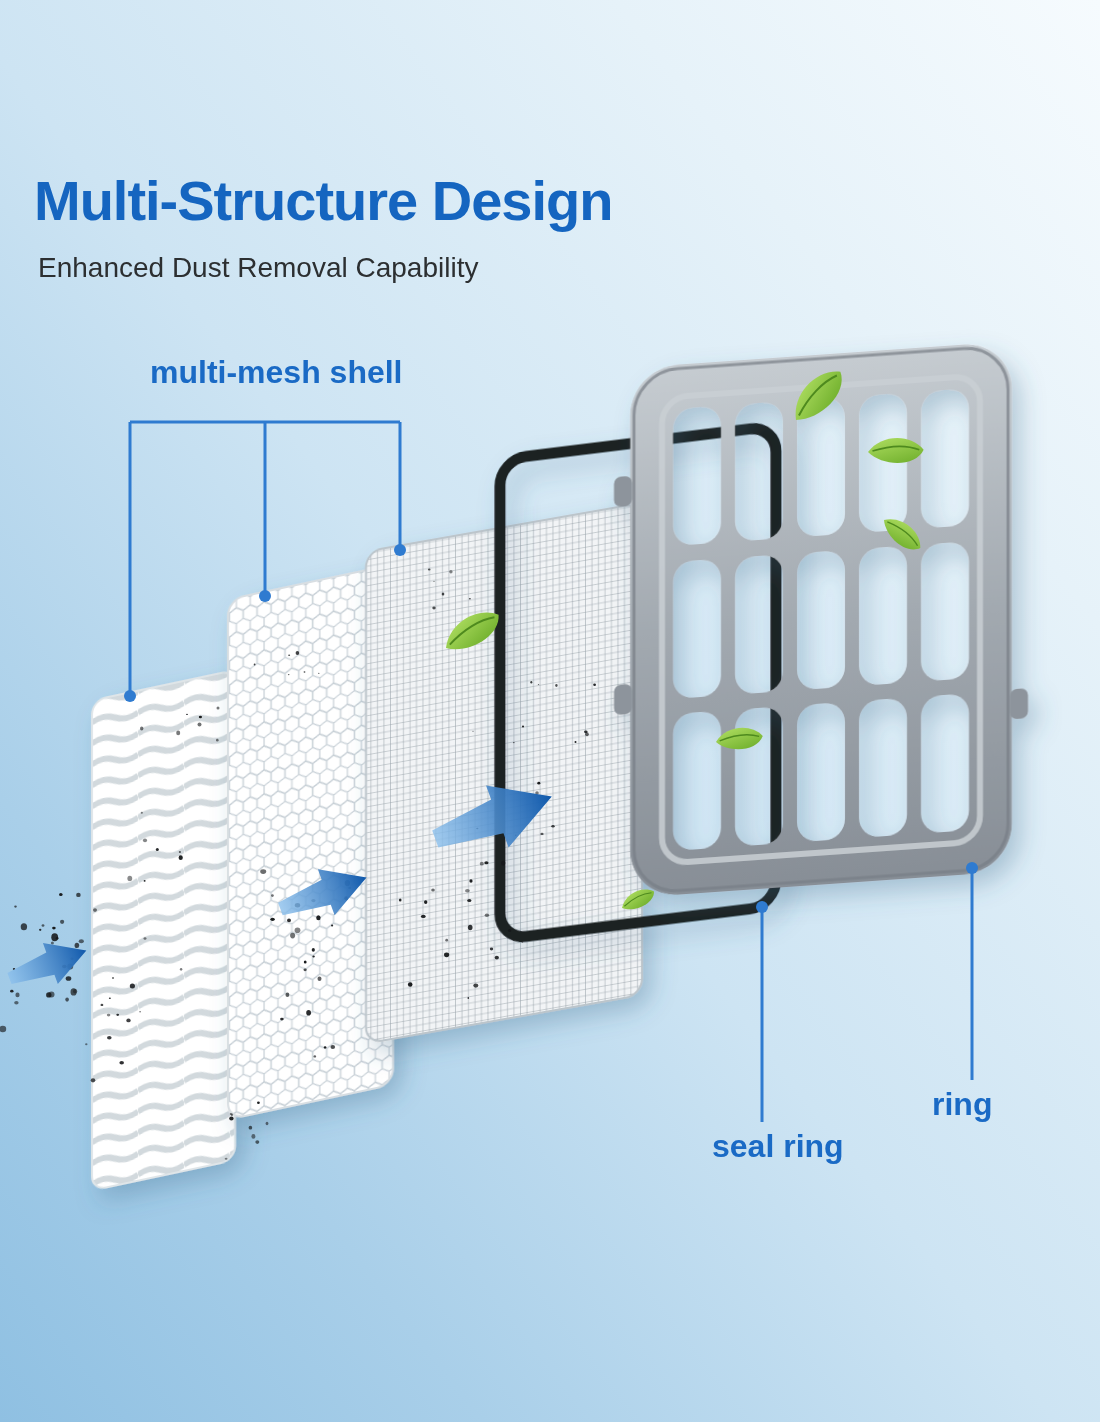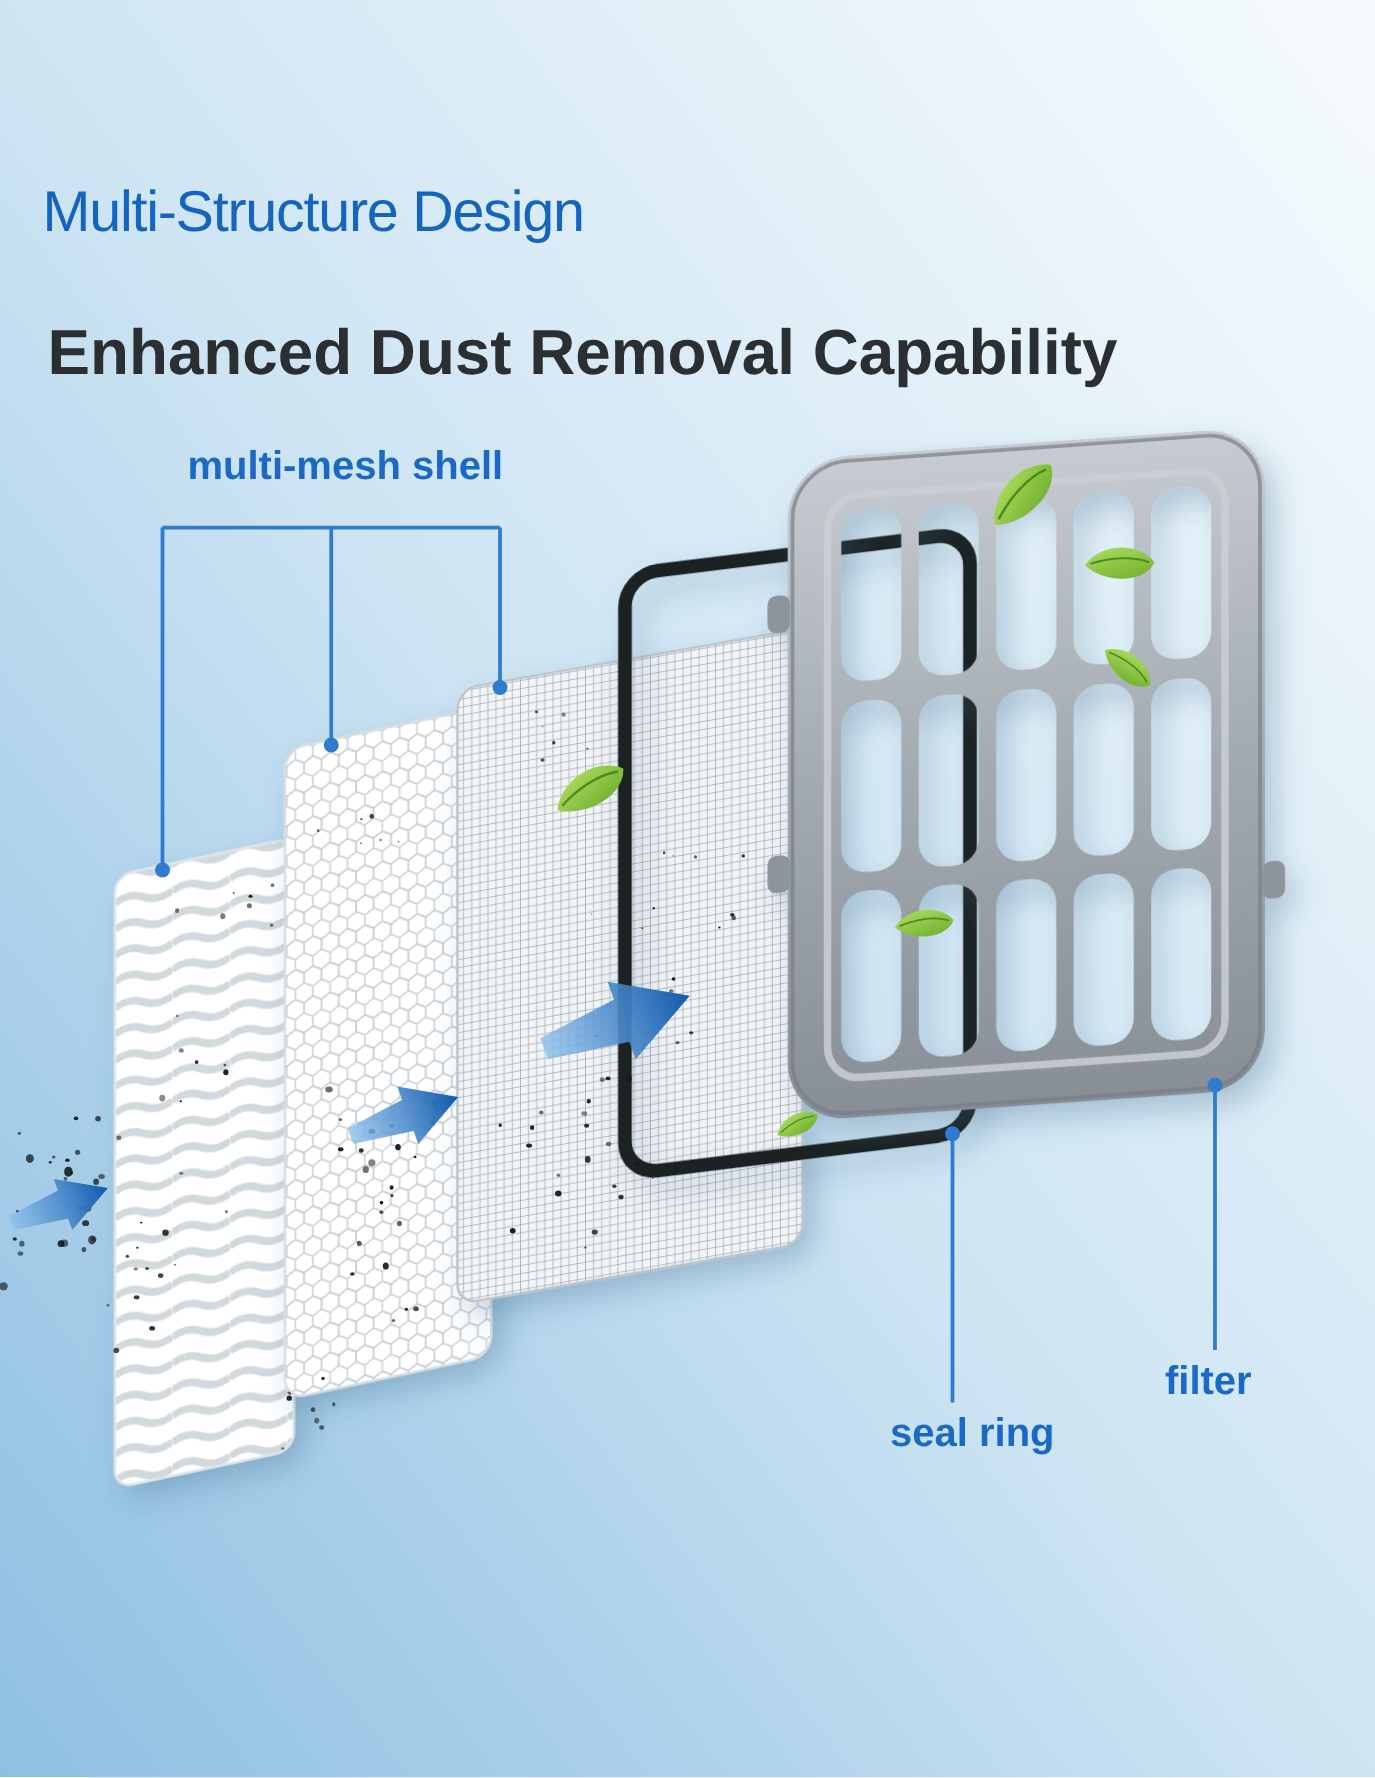--- a/index.html
+++ b/index.html
@@ -2,38 +2,38 @@
 <html style="--title-blue: #1565c0; --label-blue: #1a6ac5; --subtitle-dark: #2c2f31; --leader-blue: #2f7bd0; --arrow-blue-dark: #0f58ab; --arrow-blue-light: #8cc0ec; --seal-ring-black: #1f2224; --shell-gray: #959ca4; --leaf-green: #76b32e; --dust-black: #16181a;"><head>
 <meta charset="utf-8">
 <style>
   html,body{margin:0;padding:0;}
   .canvas{
     position:relative;width:1100px;height:1422px;overflow:hidden;
     background:linear-gradient(to bottom left,#f6fbfe 0%,#e6f2f9 22%,#cde4f3 52%,#a9cfe9 78%,#8fc0e2 100%);
     font-family:"Liberation Sans",sans-serif;
   }
   .txt{position:absolute;z-index:2;white-space:nowrap;}
-  .title{left:34px;top:142px;font-size:46px;font-weight:normal;letter-spacing:-1px;color:var(--title-blue,#1565c0);}
-  .subtitle{left:38px;top:252px;font-size:51px;font-weight:700;color:var(--subtitle-dark,#2c2f31);}
+  .title{left:34px;top:168px;font-size:56px;font-weight:bold;letter-spacing:-1px;color:var(--title-blue,#1565c0);}
+  .subtitle{left:38px;top:252px;font-size:28px;font-weight:400;color:var(--subtitle-dark,#2c2f31);}
   .label{font-size:32px;font-weight:bold;color:var(--label-blue,#1a6ac5);}
   .lbl-mesh{left:150px;top:354px;}
   .lbl-seal{left:712px;top:1128px;}
   .lbl-shell{left:932px;top:1086px;}
   .diagram{position:absolute;left:0;top:0;z-index:1;}
 </style>
 </head>
 <body>
 
 <div class="canvas">
 
   <div class="txt title">Multi-Structure Design</div>
   <div class="txt subtitle">Enhanced Dust Removal Capability</div>
   <div class="txt label lbl-mesh">multi-mesh shell</div>
   <div class="txt label lbl-seal">seal ring</div>
-  <div class="txt label lbl-shell">filter</div>
+  <div class="txt label lbl-shell">ring</div>
 
   <svg class="diagram" width="1100" height="1422" viewBox="0 0 1100 1422" xmlns="http://www.w3.org/2000/svg">
     <defs>
       <filter id="softShadow" x="-30%" y="-30%" width="170%" height="170%">
         <feDropShadow dx="9" dy="12" stdDeviation="12" flood-color="#3a6483" flood-opacity="0.3"></feDropShadow>
       </filter>
       <pattern id="pleats" width="46" height="21" patternUnits="userSpaceOnUse">
         <rect width="46" height="21" fill="#ffffff"></rect>
         <path d="M0 7 Q 11.5 1 23 7 T 46 7" stroke="#d2d9dd" stroke-width="6" fill="none"></path>
       </pattern>

